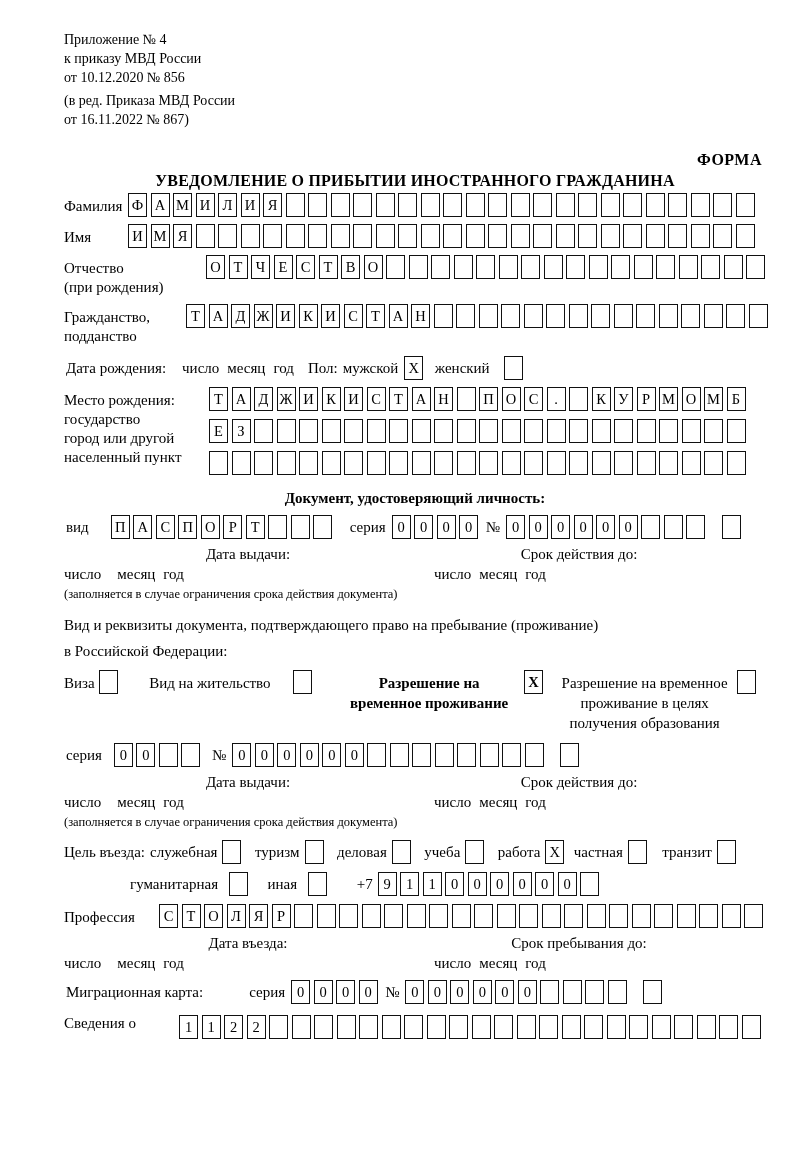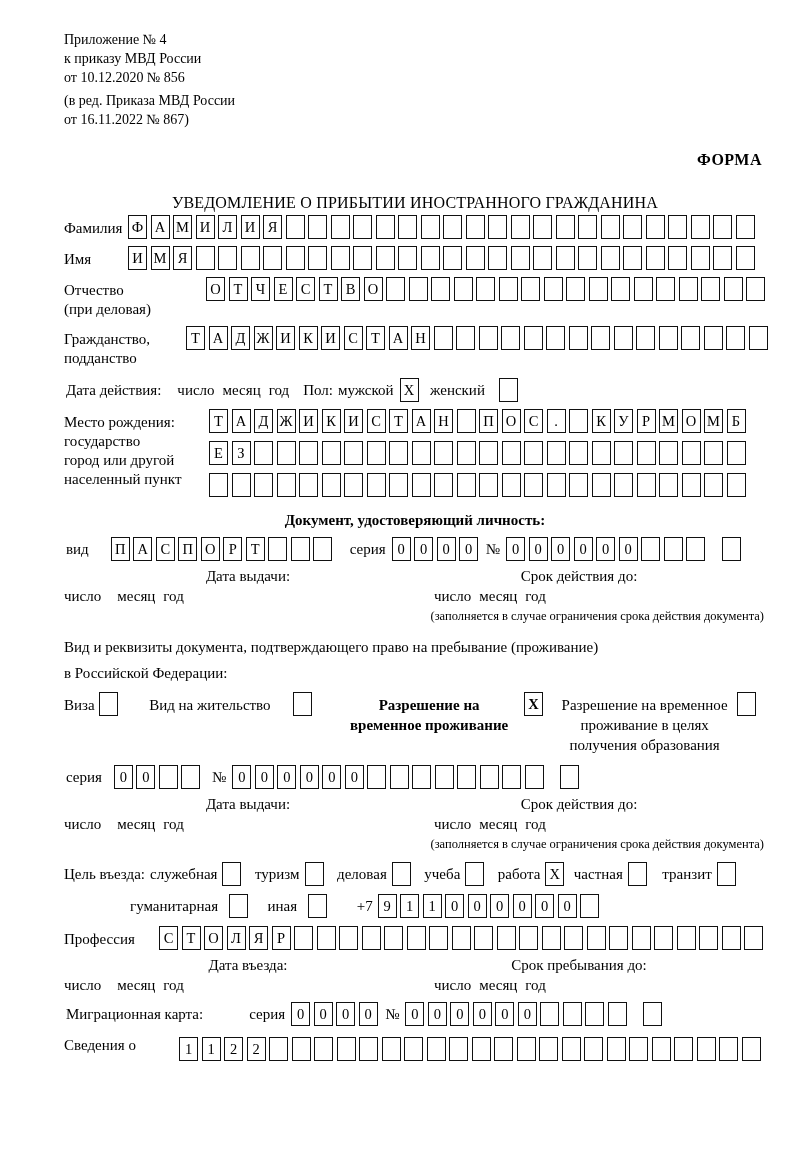--- a/index.html
+++ b/index.html
@@ -4,21 +4,21 @@
 <style>
   html,body{margin:0;padding:0;background:#fff;}
   body{width:800px;min-height:1163px;color:#000;font-family:"Liberation Serif","DejaVu Serif",serif;}
   .page{box-sizing:border-box;width:800px;min-height:1163px;padding:30px 34px 30px 64px;position:relative;}
 
   
   .appendix{font-size:14px;line-height:19px;}
   .appendix .amend{margin-top:4px;}
   .forma{ text-align:right;font-weight:bold;font-size:16px;margin:22px 4px 0 0;letter-spacing:.5px;}
 
-  .title{text-align:center;font-weight:normal;font-size:16px;line-height:24px;margin-top:22px;letter-spacing:.2px;}
+  .title{text-align:center;font-weight:bold;font-size:16px;line-height:24px;letter-spacing:.2px;}
   .uline{display:inline-block;width:58px;border-bottom:2px solid #333;height:14px;margin-left:10px;}
   .sec-title{font-weight:bold;font-size:15px;margin:24px 0 16px -6px;letter-spacing:.2px;}
 
   .row{display:flex;align-items:flex-start;margin-bottom:7px;}
   .lbl{font-size:15px;line-height:19px;padding-top:4px;flex-shrink:0;}
   .w64{width:64px;} .w114{width:122px;} .w142{width:142px;} .w145{width:145px;} .w95{width:95px;} .w115{width:115px;}
 
   .cells{display:inline-flex;flex-wrap:nowrap;align-items:center;vertical-align:middle;}
   .cell{box-sizing:border-box;display:inline-flex;align-items:center;justify-content:center;
         width:19px;height:24px;border:1.7px solid #111;margin-right:3.5px;
@@ -30,21 +30,21 @@
 
   .bp-rows .cells{margin-bottom:8px;display:flex;}
   .doc-title{text-align:center;font-weight:bold;font-size:15px;margin:4px 0 8px 0;}
 
   .dates-hdr{display:flex;font-size:15px;margin:6px 0 3px 0;}
   .dh-left{width:368px;text-align:center;}
   .dh-right{flex:1;text-align:center;padding-right:40px;}
   .dates-row{display:flex;align-items:center;margin-bottom:4px;}
   .dleft{width:368px;display:flex;align-items:center;}
   .dright{display:flex;align-items:center;}
-  .note{text-align:right;font-size:12.5px;margin:2px 2px 10px 0;}
+  .note{text-align:left;font-size:12.5px;margin:2px 2px 10px 0;}
 
   .para{font-size:15px;line-height:26px;margin:4px 0 2px 0;}
 
   .opt-row{display:flex;align-items:flex-start;margin:6px 0 10px 0;}
   .opt{display:flex;align-items:flex-start;}
   .opt .olbl{font-size:15px;line-height:20px;padding-top:3px;}
   .opt .center{text-align:center;}
   .purpose-row{display:flex;align-items:center;flex-wrap:nowrap;margin-bottom:8px;}
   .purpose-row .olbl{font-size:15px;margin-right:5px;}
 
@@ -134,21 +134,21 @@
         <span class="cell"></span>
         <span class="cell"></span>
         <span class="cell"></span>
         <span class="cell"></span>
       </div>
   </div>
 
   <div class="row">
     <div class="lbl w142">
       <div>Отчество</div>
-      <div>(при деловая)</div>
+      <div>(при рождения)</div>
     </div>
     <div class="cells">
         <span class="cell">О</span>
         <span class="cell">Т</span>
         <span class="cell">Ч</span>
         <span class="cell">Е</span>
         <span class="cell">С</span>
         <span class="cell">Т</span>
         <span class="cell">В</span>
         <span class="cell">О</span>
@@ -201,21 +201,21 @@
         <span class="cell"></span>
         <span class="cell"></span>
         <span class="cell"></span>
         <span class="cell"></span>
         <span class="cell"></span>
         <span class="cell"></span>
       </div>
   </div>
 
   <div class="row mid" style="margin-top:10px;">
-    <span class="inlbl" style="margin-right:14px;">Дата действия:</span>
+    <span class="inlbl" style="margin-right:14px;">Дата рождения:</span>
     <span class="inlbl">число</span>
     <span class="cells"></span>
     <span class="inlbl">месяц</span>
     <span class="cells"></span>
     <span class="inlbl">год</span>
     <span class="cells"></span>
     <span class="inlbl" style="margin-left:8px;margin-right:3px;">Пол:</span>
     <span class="inlbl">мужской</span>
     <span class="cells">
         <span class="cell">X</span>

